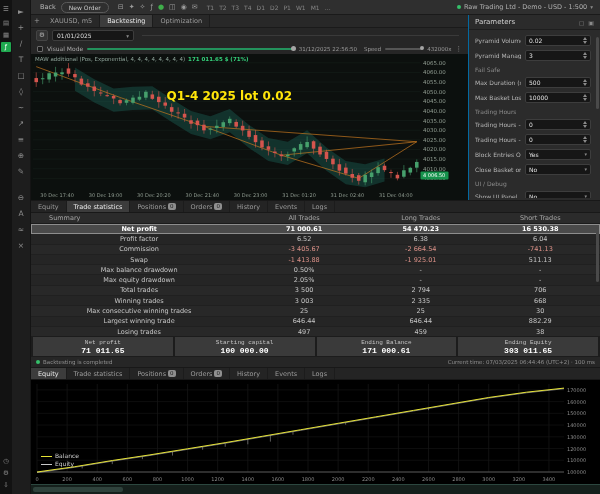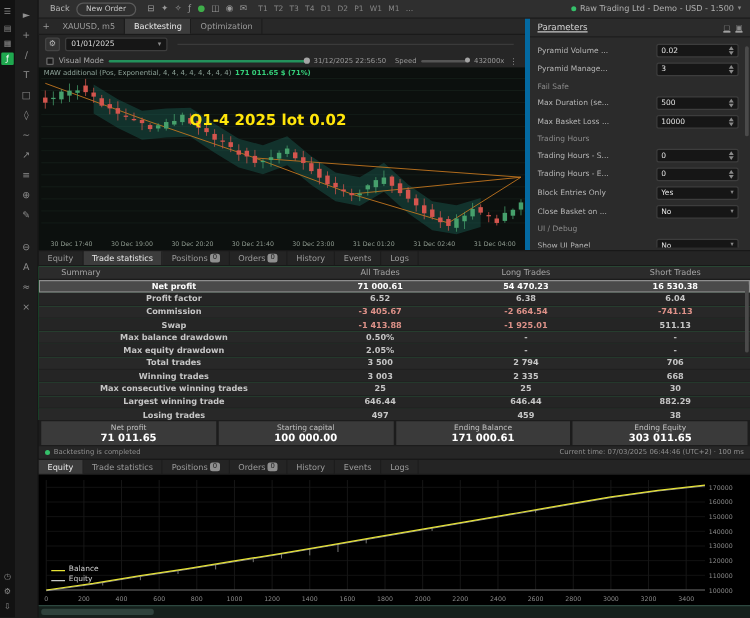--- a/index.html
+++ b/index.html
@@ -61,52 +61,52 @@
   .more { font-size:6.5px; color:#9a9a9a; }
 
   
   .chartwrap { flex:1; position:relative; background:#0c100e; overflow:hidden; }
   .chartwrap svg { position:absolute; left:0; top:0; }
   .indlabel { position:absolute; top:2px; left:4px; font-size:5.5px; color:#8ea399; white-space:nowrap; }
   .badge2 { color:#35d07a; font-weight:bold; margin-left:3px; }
   .annot { position:absolute; top:24%; left:31%; font-size:12px; font-weight:bold; color:#ffe50a; white-space:nowrap; }
 
   
-  .params { width:180px; background:#2b2b2b; border-left:4px solid #0369a1; position:relative;text-decoration:underline; }
+  .params { width:132px; background:#2b2b2b; border-left:1px solid #0369a1; position:relative; }
   .phead { height:15px; display:flex; align-items:center; padding:0 6px; font-size:7px; color:#d2d2d2; border-bottom:1px solid #1e1e1e; }
   .picons { margin-left:auto; display:flex; gap:4px; color:#8a8a8a; font-size:6px; }
   .pbody { position:absolute; top:15px; bottom:2px; left:0; right:5px; overflow:hidden; padding:2px 4px 2px 6px; }
   .pgh { font-size:6px; color:#8b8b8b; margin:4px 0 2px; }
   .prow { display:flex; align-items:center; height:14px; margin:1px 0; gap:4px; }
   .plab { flex:1; font-size:6px; color:#b5b5b5; white-space:nowrap; overflow:hidden; }
   .pctl { width:66px; height:11px; background:#161616; border:1px solid #3d3d3d; border-radius:2px; display:flex; align-items:center; padding:0 3px; font-size:6px; color:#e2e2e2; }
   .pctl .v { flex:1; white-space:nowrap; overflow:hidden; }
   .spin { display:flex; flex-direction:column; gap:1px; }
   .spin i { width:0; height:0; border-left:2px solid transparent; border-right:2px solid transparent; display:block; }
   .spin .u { border-bottom:3px solid #8a8a8a; }
   .spin .d { border-top:3px solid #8a8a8a; }
   .caret2 { color:#8a8a8a; font-size:5px; }
   .pscroll { position:absolute; right:1px; top:22px; width:3px; height:72px; background:#4a4a4a; border-radius:2px; }
 
   
   .restabs, .bottabs { height:13px; background:#242424; border-top:1px solid #181818; border-bottom:1px solid #181818; display:flex; align-items:stretch; }
-  .stats { height:123px; background:#22c55e; position:relative; }
+  .stats { height:123px; background:#e5e5e5; position:relative; }
   .thead { display:grid; grid-template-columns:38% 20% 21% 21%; align-items:center; font-size:6.5px; color:#a5a5a5; background:#2b2b2b; border-bottom:1px solid #1b1b1b; height:11px; }
   .thead span { text-align:center; }
   .thead span:first-child { text-align:left; padding-left:18px; }
   .tbody { height:112px; overflow:hidden; }
-  .srow { display:grid; grid-template-columns:38% 20% 21% 21%; height:10.3px; align-items:center; font-size:6.5px; color:#c6c6c6; background:#282828; border-bottom:1px solid #202020; text-align:center;font-weight:bold; }
+  .srow { display:grid; grid-template-columns:38% 20% 21% 21%; height:10.3px; align-items:center; font-size:6.5px; color:#c6c6c6; background:#282828; border-bottom:1px solid #202020; text-align:center; }
   .srow:nth-child(even) { background:#252525; }
   .srow.sel { background:#4a4a4a; outline:1px solid #8d8d8d; outline-offset:-1px; color:#fff; font-weight:bold; }
   .neg { color:#de9289; }
   .tscroll { position:absolute; right:1px; top:14px; width:3px; height:55px; background:#4a4a4a; border-radius:2px; }
 
   
   .cards { height:21px; display:grid; grid-template-columns:1fr 1fr 1fr 1fr; gap:2px; background:#1c1c1c; padding:1px 2px; }
-  .card { background:#3a3a3a; display:flex; flex-direction:column; align-items:center; justify-content:center; }
+  .card { background:#3a3a3a; display:flex; flex-direction:column; align-items:center; justify-content:center;font-family:Liberation Mono, monospace; }
   .card .cl { font-size:6px; color:#c2c2c2; }
   .card .cv { font-size:8px; font-weight:bold; color:#fff; }
 
   
   .statusrow { height:10px; display:flex; align-items:center; padding:0 5px; font-size:5.5px; color:#8f8f8f; background:#262626; }
   .sdot { width:4px; height:4px; border-radius:50%; background:#35c06a; margin-right:3px; }
   .sright { margin-left:auto; }
   .eqwrap { height:104px; background:#000; position:relative; }
   .eqwrap svg { position:absolute; left:0; top:0; }
   .legend { position:absolute; left:10px; bottom:16px; font-size:6px; color:#cfcfcf; }

